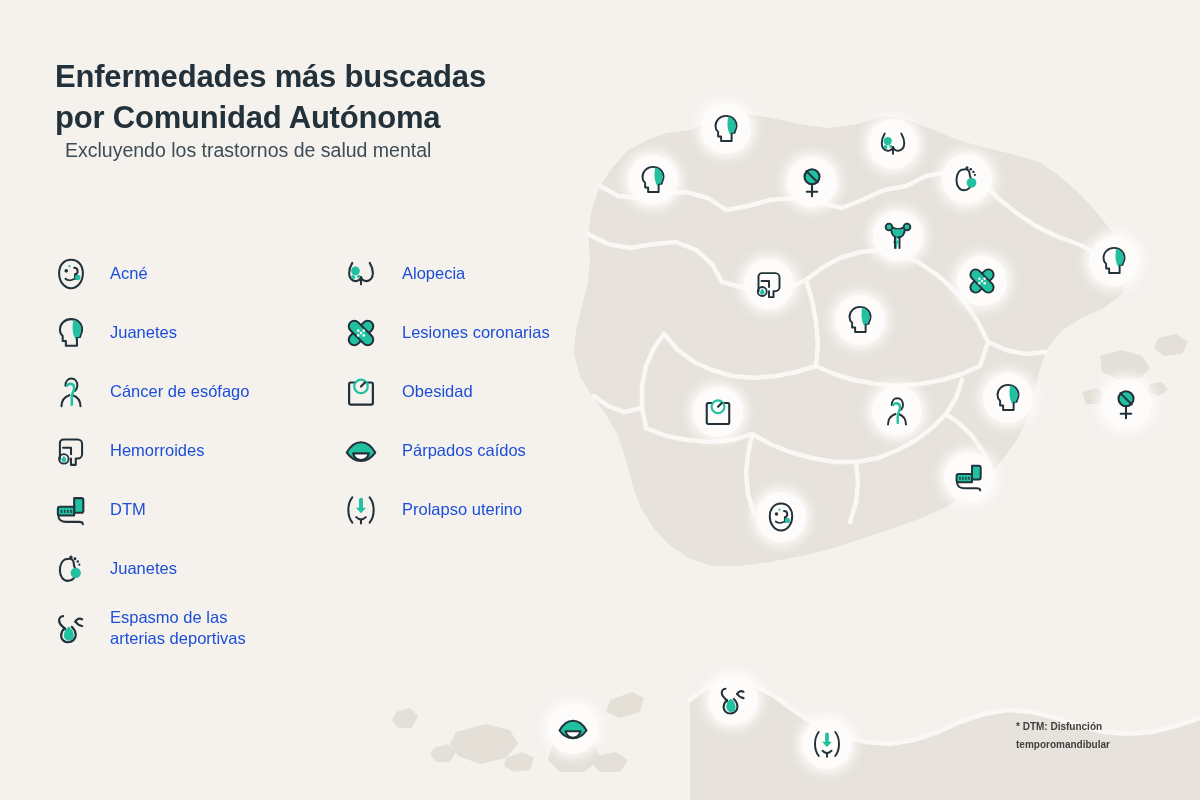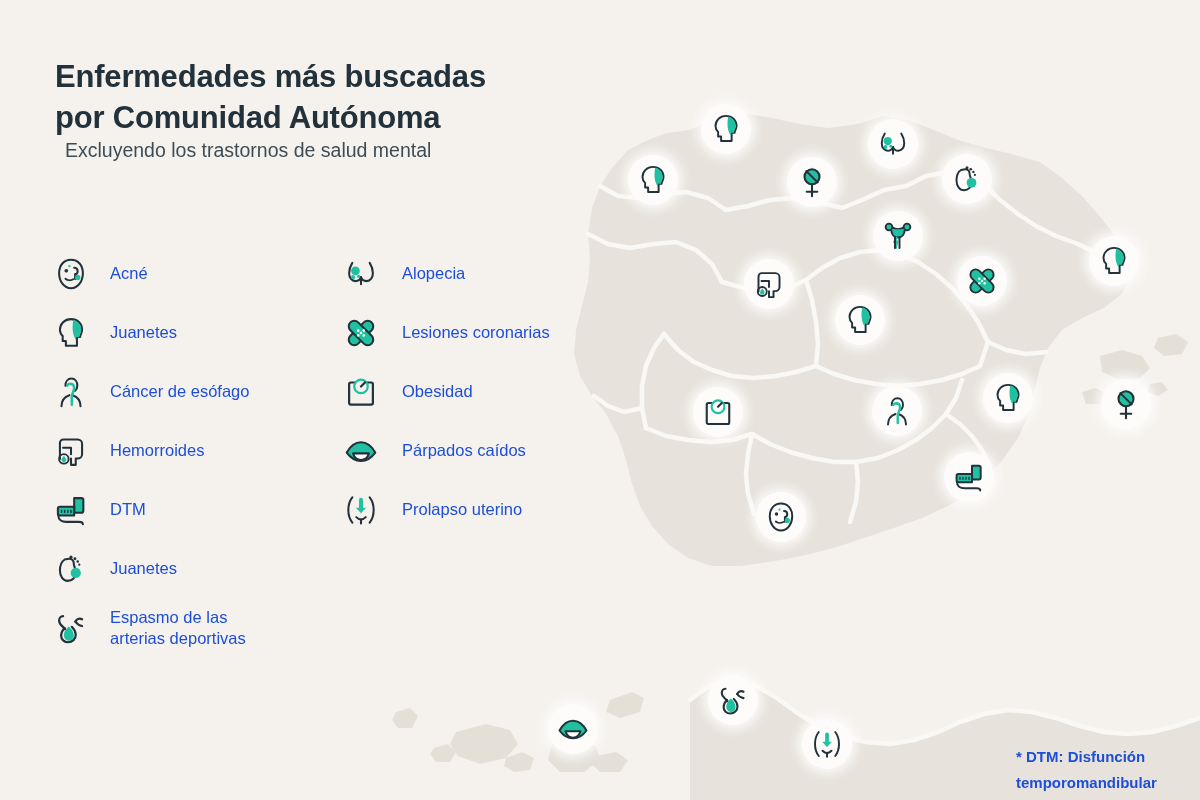--- a/index.html
+++ b/index.html
@@ -40,22 +40,22 @@
     display:flex;align-items:center;justify-content:center;
   }
   .legend-item .lbl{
     font-size:16.5px;line-height:1.28;color:#1d4ed8;font-weight:400;
     padding-left:8px;white-space:pre-line;margin-left:8px;
   }
   .legend-col.c2 .legend-item .lbl{padding-left:10px;}
 
   
   .footnote{
-    position:absolute;left:1016px;top:744px;width:175px;
-    font-size:15px;font-weight:700;line-height:1.75;color:#1d4ed8;
+    position:absolute;left:1016px;top:718px;width:175px;
+    font-size:10px;font-weight:700;line-height:1.75;color:#404040;
     white-space:pre-line;
   }
 
   
   .pin{
     position:absolute;border-radius:50%;
     background:#fdfcfa;
     display:flex;align-items:center;justify-content:center;
     box-shadow:0 0 10px 5px rgba(253,252,250,0.85);
   }

